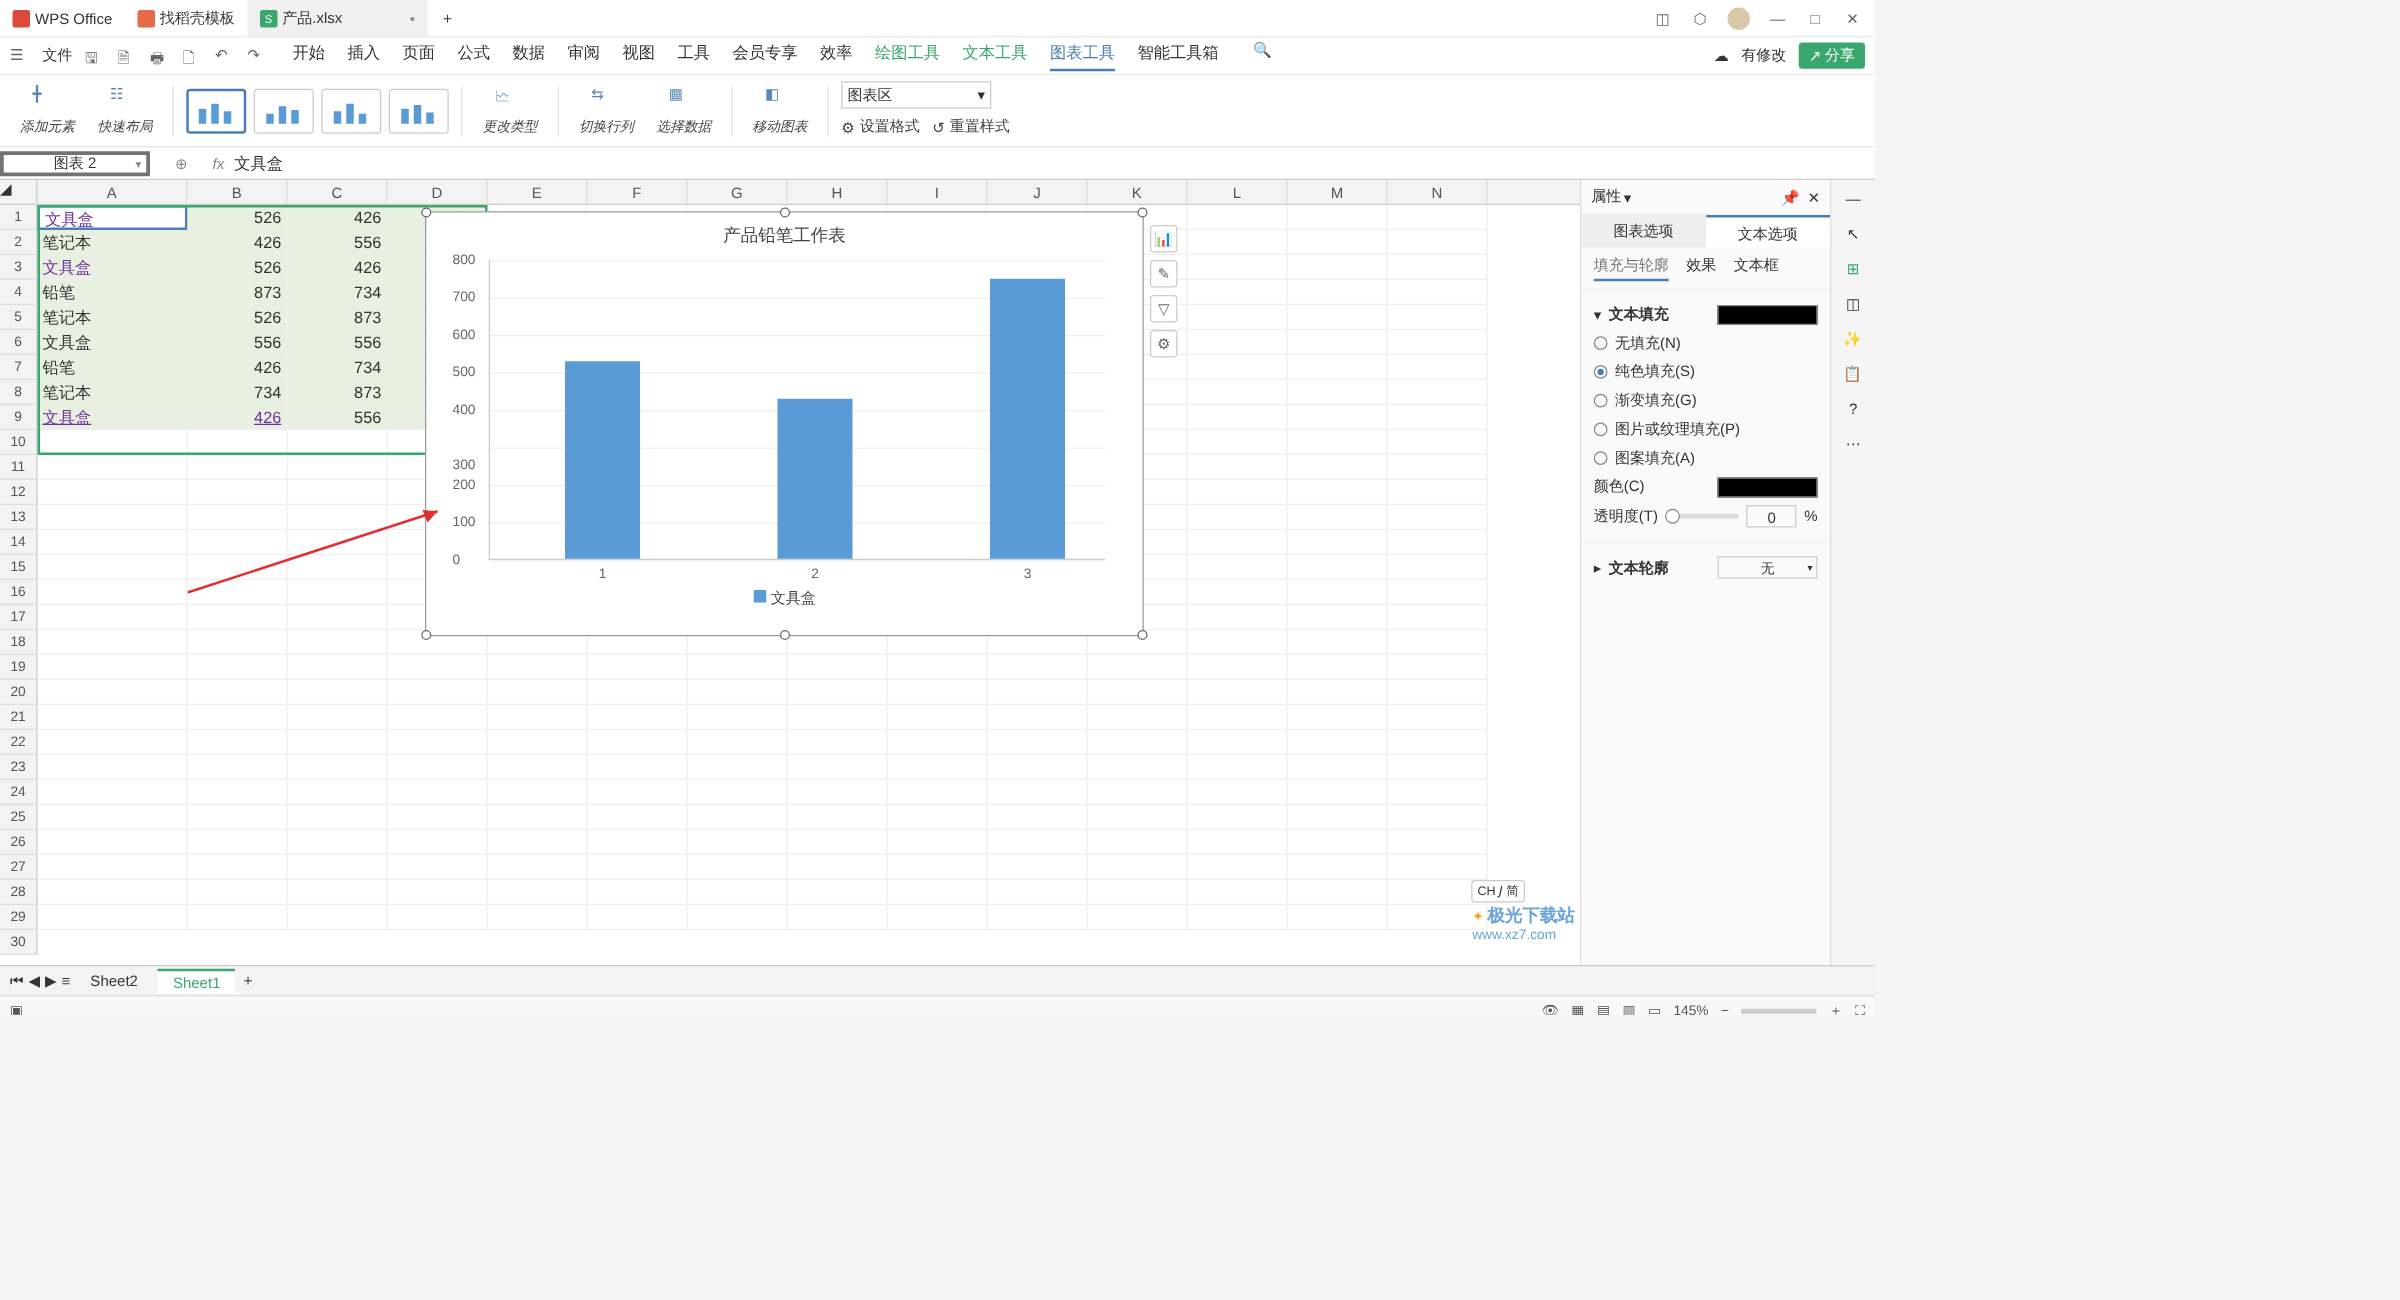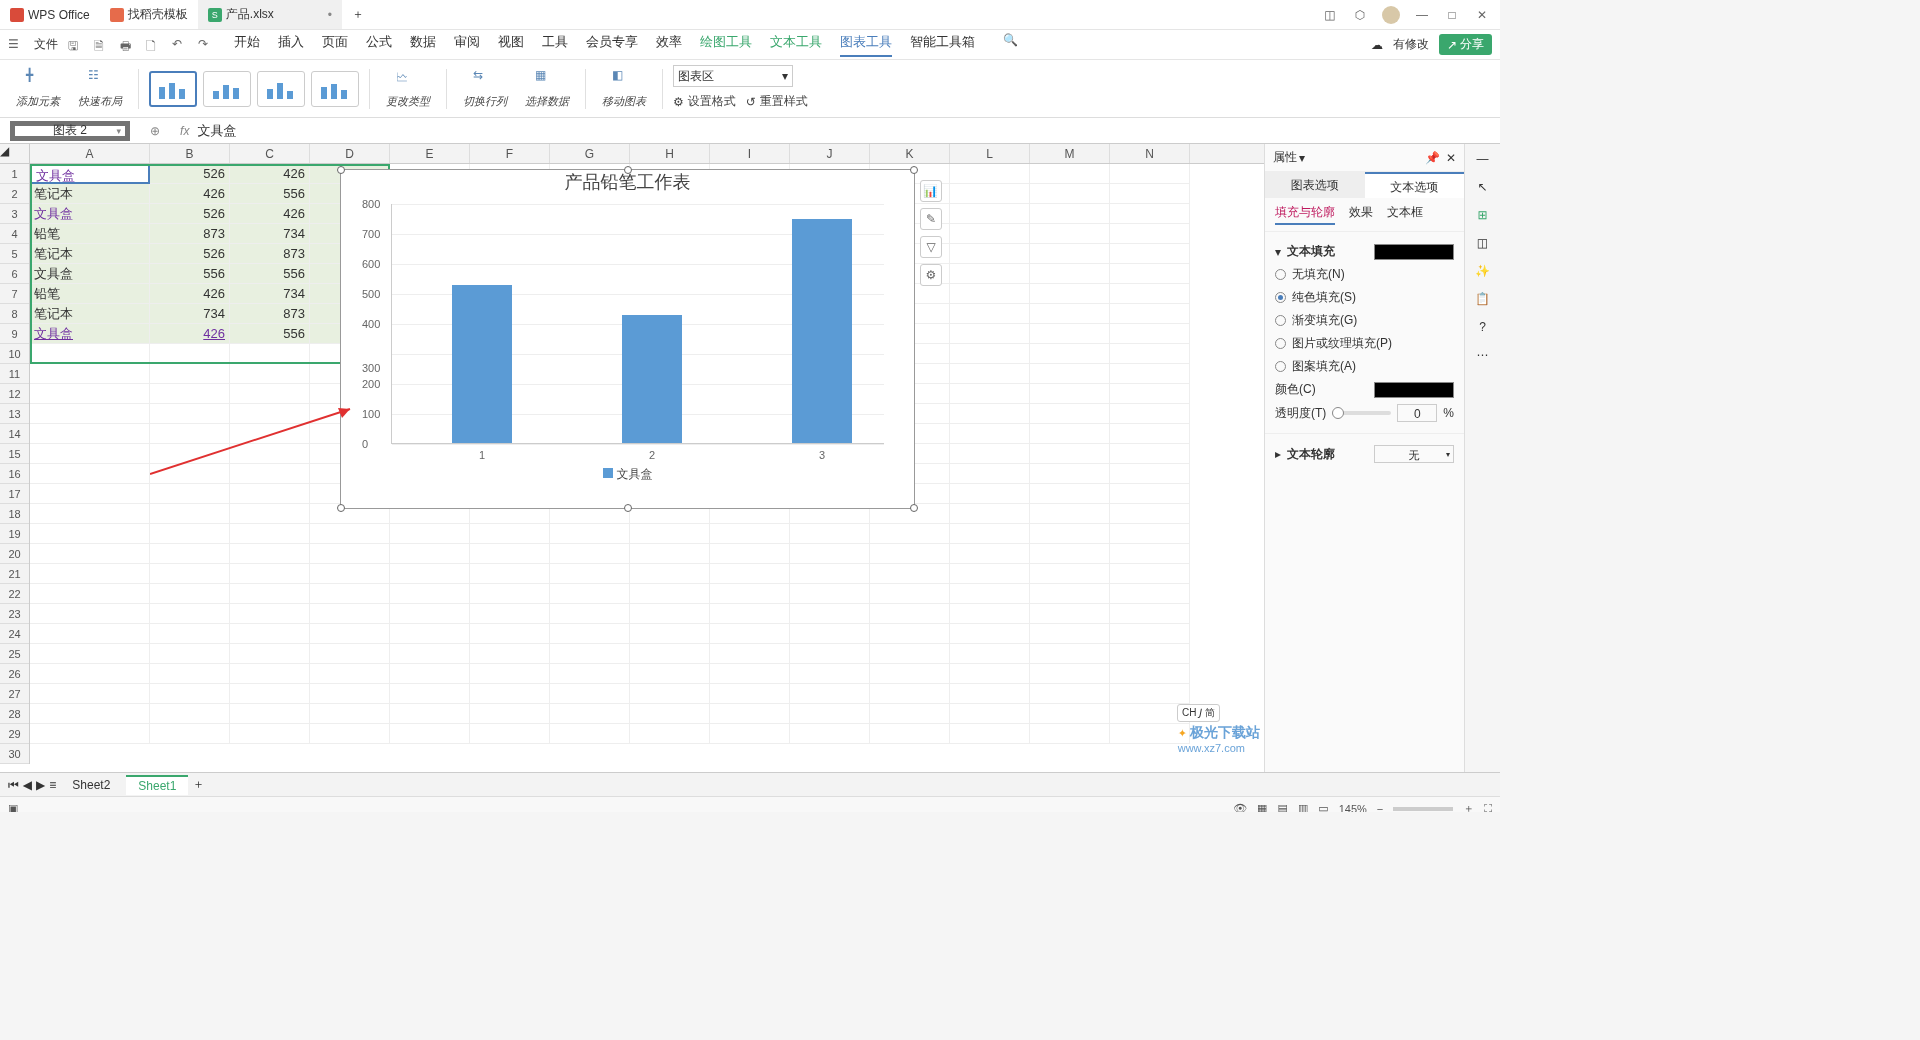--- a/index.html
+++ b/index.html
@@ -30,21 +30,21 @@
 .rib-icon { width: 24px; height: 24px; color: #5b87b5; }
 .rib-label { font-size: 11px; color: #444; margin-top: 2px; font-style: italic; }
 .rib-sep { width: 1px; height: 40px; background: #e0e0e0; margin: 0 4px; }
 .chart-type { width: 48px; height: 36px; border: 1px solid #ccc; display: flex; align-items: center; justify-content: center; border-radius: 3px; }
 .chart-type.selected { border: 2px solid #4a7ebb; }
 .chart-area-select { width: 120px; height: 22px; border: 1px solid #ccc; font-size: 12px; padding: 0 4px; display: flex; align-items: center; justify-content: space-between; }
 .rib-small { display: flex; align-items: center; gap: 4px; font-size: 12px; color: #444; padding: 2px 0; }
 
 
 .fbar { height: 26px; background: #fff; display: flex; align-items: center; border-bottom: 1px solid #ccc; }
-.namebox { width: 120px; border: 5px solid #737373; height: 20px; margin-left: 10px; display: flex; align-items: center; justify-content: center; font-size: 12px; position: relative; }
+.namebox { width: 120px; border: 3px solid #737373; height: 20px; margin-left: 0; display: flex; align-items: center; justify-content: center; font-size: 12px; position: relative; }
 .namebox::after { content: "▾"; position: absolute; right: 4px; font-size: 9px; color: #888; }
 .fx { margin-left: 20px; color: #888; font-style: italic; }
 .fcontent { margin-left: 8px; font-size: 13px; }
 
 
 .main { display: flex; height: 628px; }
 .sheet-area { flex: 1; position: relative; background: #fff; overflow: hidden; }
 .side-panel { width: 200px; background: #fafafa; border-left: 1px solid #ddd; display: flex; flex-direction: column; }
 .side-icons { width: 36px; background: #f5f5f5; border-left: 1px solid #ddd; display: flex; flex-direction: column; align-items: center; padding-top: 8px; gap: 14px; }
 
@@ -64,41 +64,41 @@
 .cell.header.first { text-align: left; }
 .cell.green-bg { background: #e8f0e0; }
 .cell.purple { color: #7030a0; }
 .cell.underline { text-decoration: underline; }
 .cell.sel { border: 2px solid #4a7ebb; background: #fff; }
 .sel-outline { position: absolute; border: 2px solid #3aa76d; pointer-events: none; }
 
 
 .chart { position: absolute; left: 340px; top: 25px; width: 575px; height: 340px; background: #fff; border: 1px solid #999; }
 .handle { width: 8px; height: 8px; background: #fff; border: 1px solid #666; border-radius: 50%; position: absolute; }
-.chart-title { text-align: center; font-size: 18px; color: #444; font-family: SimSun, serif; }
+.chart-title { text-align: center; font-size: 14px; color: #444; margin-top: 10px; font-family: SimSun, serif; }
 .plot { position: relative; height: 240px; margin: 10px 30px 0 50px; border-left: 1px solid #ccc; border-bottom: 1px solid #ccc; }
 .ylabel { position: absolute; left: -30px; font-size: 11px; color: #666; transform: translateY(-50%); }
 .gridline { position: absolute; left: 0; right: 0; border-top: 1px solid #eee; }
 .bar { position: absolute; bottom: 0; width: 60px; background: #5b9bd5; }
 .xlabel { position: absolute; bottom: -18px; font-size: 11px; color: #666; transform: translateX(-50%); }
 .legend { text-align: center; font-size: 12px; color: #444; margin-top: 22px; }
 .leg-box { display: inline-block; width: 10px; height: 10px; background: #5b9bd5; margin-right: 4px; }
 .chart-tools { position: absolute; right: -28px; top: 10px; display: flex; flex-direction: column; gap: 6px; }
 .ctool { width: 22px; height: 22px; background: #fff; border: 1px solid #ccc; border-radius: 3px; display: flex; align-items: center; justify-content: center; color: #666; font-size: 12px; }
 
 
 .arrow { position: absolute; pointer-events: none; }
 
 
 .sp-header { display: flex; align-items: center; height: 28px; padding: 0 8px; font-size: 12px; border-bottom: 1px solid #eee; }
 .sp-tabs { display: flex; height: 26px; }
 .sp-tab { flex: 1; text-align: center; line-height: 26px; font-size: 12px; background: #eee; }
 .sp-tab.active { background: #fff; border-top: 2px solid #4a7ebb; }
 .sp-sub { display: flex; gap: 14px; padding: 6px 10px; font-size: 12px; border-bottom: 1px solid #eee; }
-.sp-sub .on { color: #be185d; border-bottom: 2px solid #4a7ebb; padding-bottom: 2px; }
+.sp-sub .on { color: #737373; border-bottom: 2px solid #4a7ebb; padding-bottom: 2px; }
 .sp-section { padding: 8px 10px; font-size: 12px; }
 .sp-row { display: flex; align-items: center; gap: 6px; padding: 3px 0; }
 .radio { width: 11px; height: 11px; border: 1px solid #888; border-radius: 50%; display: inline-block; position: relative; }
 .radio.on::after { content: ""; width: 5px; height: 5px; background: #4a7ebb; border-radius: 50%; position: absolute; top: 2px; left: 2px; }
 .color-sw { width: 80px; height: 16px; background: #000; border: 1px solid #888; margin-left: auto; }
 .slider { flex: 1; height: 4px; background: #ddd; border-radius: 2px; position: relative; }
 .slider::before { content: ""; width: 10px; height: 10px; background: #fff; border: 1px solid #888; border-radius: 50%; position: absolute; left: 0; top: -4px; }
 .numbox { width: 40px; height: 18px; border: 1px solid #ccc; text-align: center; line-height: 18px; }
 .selbox { width: 80px; height: 18px; border: 1px solid #ccc; margin-left: auto; font-size: 11px; text-align: center; line-height: 18px; position: relative; }
 .selbox::after { content: "▾"; position: absolute; right: 3px; font-size: 8px; }

